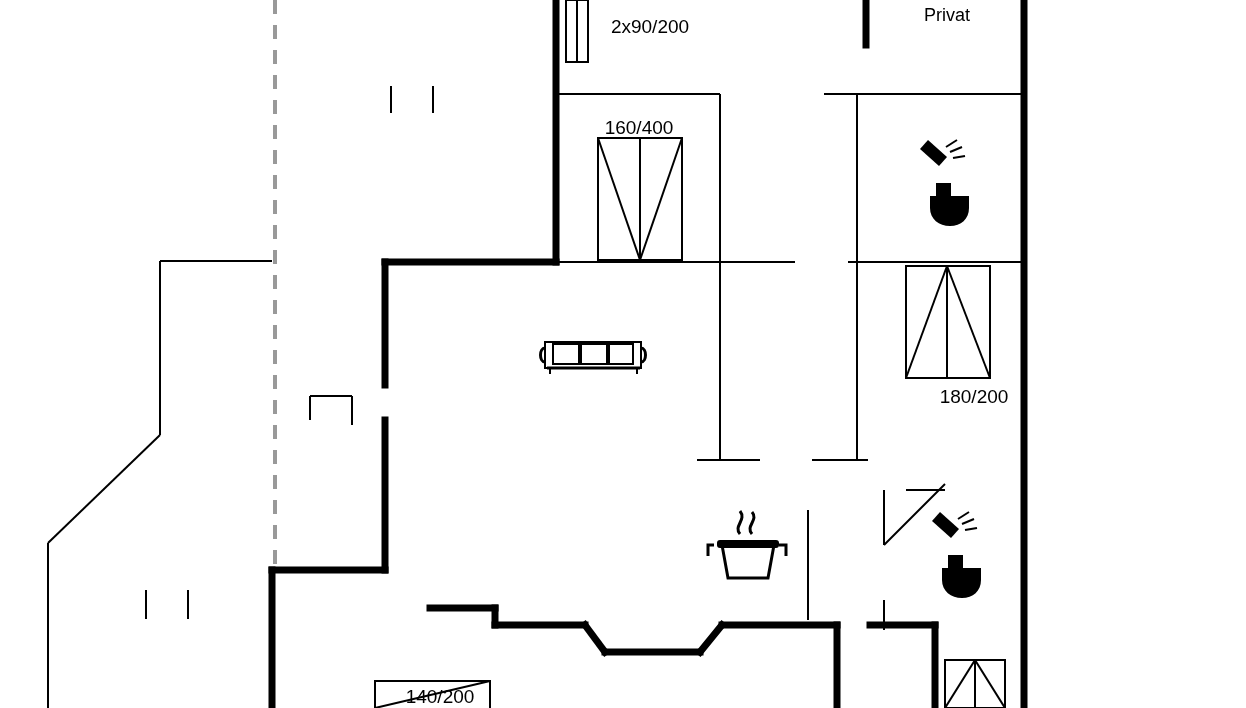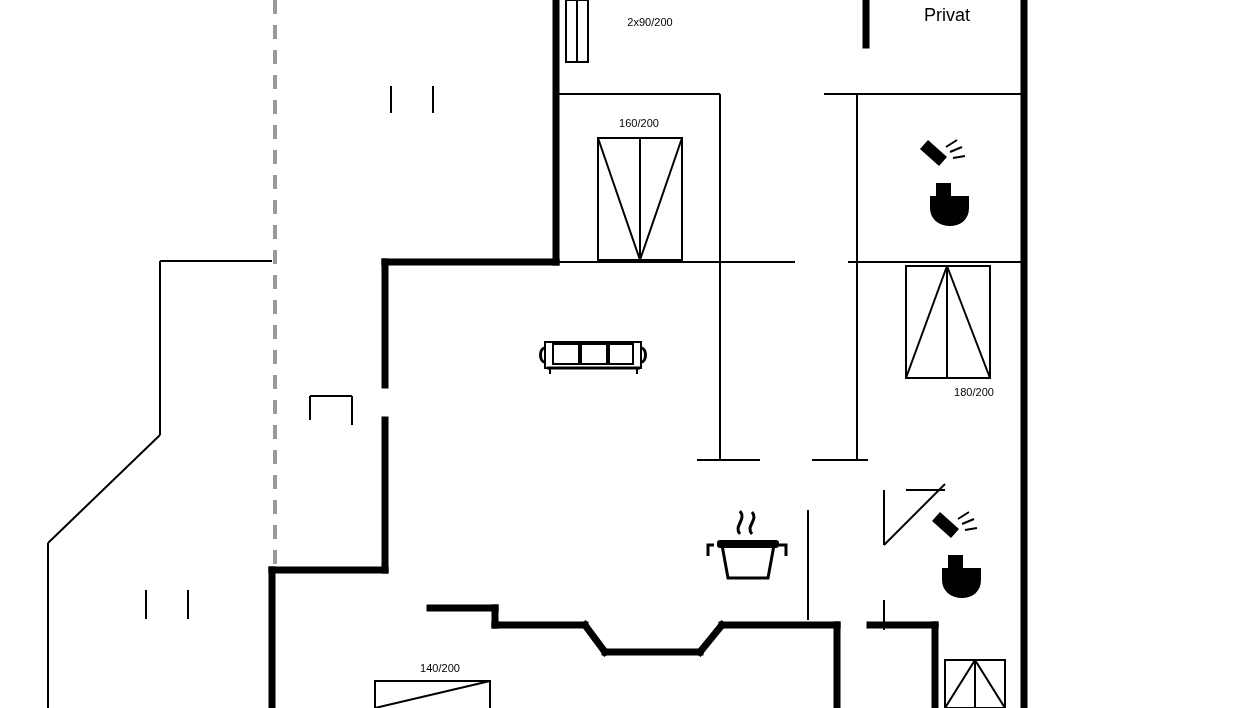--- a/index.html
+++ b/index.html
@@ -24,21 +24,21 @@
     width: 1246px;
     height: 708px;
   }
   .label {
     position: absolute;
     color: #000000;
     font-family: "Liberation Sans", sans-serif;
     white-space: nowrap;
     transform: translateX(-50%);
   }
-  .label-sm { font-size: 11px; }
+  .label-sm { font-size: 19px; }
   .label-lg { font-size: 18px; }
 </style>
 </head>
 <body>
 
 <div id="floorplan-root">
 
   <svg id="floorplan-svg" viewBox="0 0 1246 708">
 
     <g fill="none" stroke="#000000" stroke-width="2">
@@ -186,19 +186,19 @@
       <path d="M 948,555 L 948,568 L 942,568 L 942,580 C 942,591 951,598 962,598 C 973,598 981,591 981,580 L 981,568 L 963,568 L 963,555 Z" fill="#000000"></path>
       <ellipse cx="962" cy="581" rx="17" ry="12" fill="#000000"></ellipse>
     </g>
 
   </svg>
 
   <div class="label label-lg" style="left:947px; top:5px;">Privat</div>
 
   <div class="label label-sm" style="left:650px; top:16px;">2x90/200</div>
 
-  <div class="label label-sm" style="left:639px; top:117px;">160/200</div>
+  <div class="label label-sm" style="left:639px; top:117px;">160/400</div>
 
   <div class="label label-sm" style="left:974px; top:386px;">180/200</div>
 
-  <div class="label label-sm" style="left:440px; top:662px;">140/200</div>
+  <div class="label label-sm" style="left:440px; top:686px;">140/200</div>
 
 </div>
 
 </body></html>

